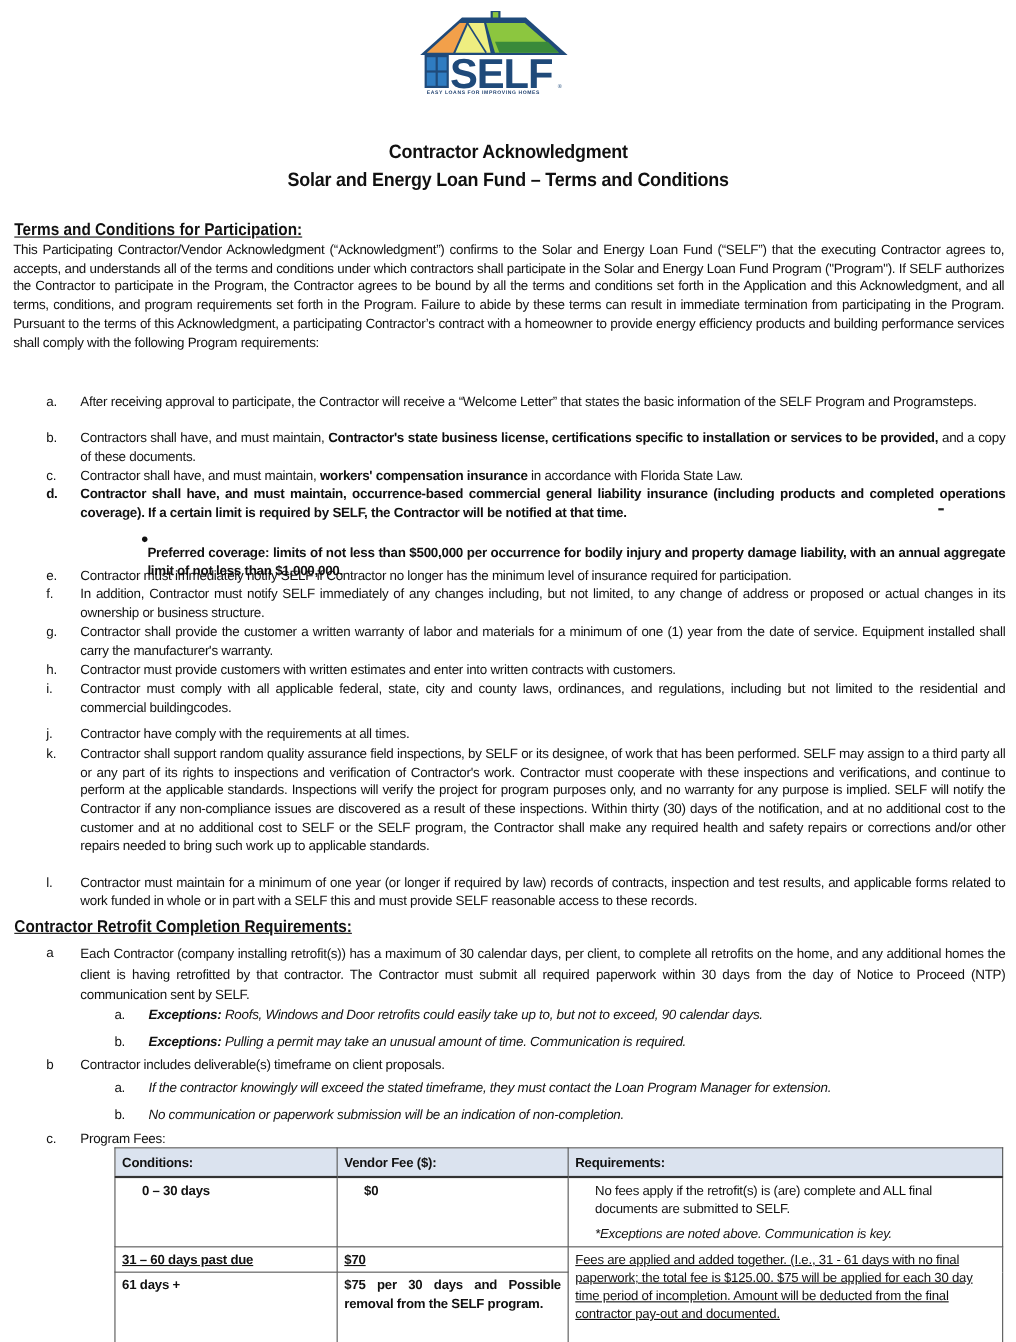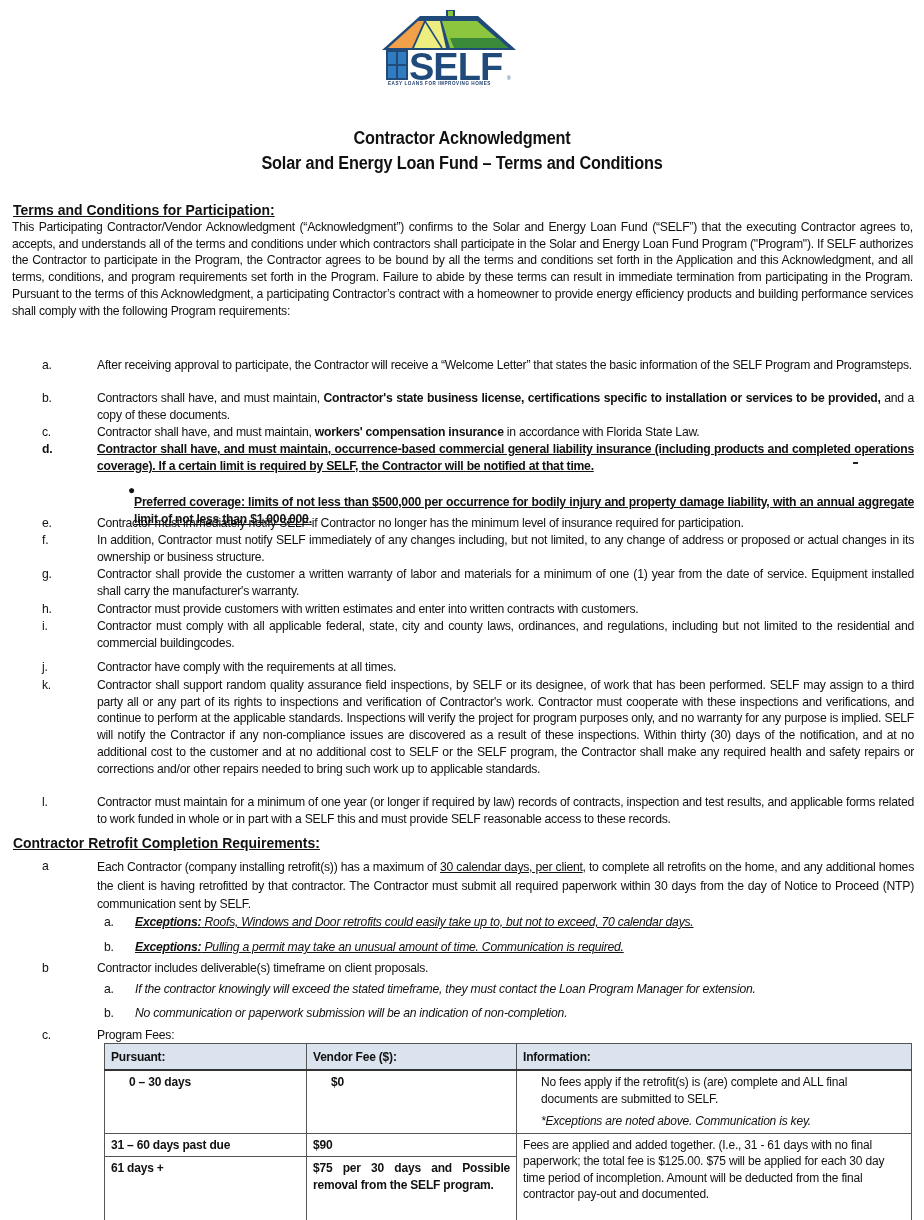--- a/index.html
+++ b/index.html
@@ -27,43 +27,43 @@
   .heading { position: absolute; left: 13px; font-weight: bold; text-decoration: underline; font-size: 15.5px;
     font-family: "Liberation Sans", sans-serif; transform-origin: left center; transform: scaleX(0.9); color:#111; }
   .h1 { top: 201px; }
   .h2 { top: 834px; }
 
   .txt { font-size: 12.2px; line-height: 16.7px; font-family: Liberation Sans, sans-serif; letter-spacing: -0.25px; }
   .para { position: absolute; left: 12px; width: 901px; text-align: justify; top: 219px; }
 
   .item { position: absolute; left: 42px; width: 872px; }
   .item .lbl { position: absolute; left: 0; top: 0; width: 30px; }
-  .item .body { position: absolute; left: 31px; right: 0; top: 0; text-align: justify; margin-left: 24px; }
+  .item .body { position: absolute; left: 31px; right: 0; top: 0; text-align: justify; }
   .b { font-weight: bold; }
-  .u { text-decoration: underline; }
+  .u { }
   .i { font-style: italic; }
 
   .sub { position: absolute; left: 104px; width: 810px; }
   .sub .lbl { position: absolute; left: 0; top: 0; width: 30px; }
   .sub .body { position: absolute; left: 31px; right: 0; top: 0; }
 
   .bullet { position: absolute; left: 130px; width: 784px; }
   .bullet .dot { position: absolute; left: -2px; top: 0; font-size: 12px; }
   .bullet .body { position: absolute; left: 4px; right: 0; top: 12px; text-align: justify; }
 
   .stray { position: absolute; left: 853px; top: 462px; width: 5px; height: 2px; background: #222; }
 
   
   table.fees { position: absolute; left: 104px; top: 1043px; width: 808px; border-collapse: collapse;
     font-family: "Liberation Sans", sans-serif; font-size: 12px; line-height: 16.5px; letter-spacing: -0.2px; }
   table.fees th, table.fees td { border: 1px solid #555; vertical-align: top; padding: 3px 6px; text-align: left; }
   table.fees th { background: #dbe3ef; font-weight: bold; height: 17px; padding-top: 5px; border-bottom: 2px solid #333; }
   table.fees td.bold { font-weight: bold; }
   table.fees tr.r1 td { height: 48px; padding-left: 24px; }
-  table.fees tr.r2 td { height: 16px; }
+  table.fees tr.r2 td { height: 16px; text-decoration: underline; }
   table.fees tr.r3 td { height: 60px; }
   .c1 { width: 189px; } .c2 { width: 197px; }
   .note-italic { font-style: italic; display:block; margin-top: 6px; }
 </style>
 </head>
 <body>
 
 <div class="page">
 
   <svg class="logo" viewBox="0 0 145 84">
@@ -165,21 +165,21 @@
 
   <div class="heading h2">Contractor Retrofit Completion Requirements:</div>
 
   <div class="item txt" style="top:858px">
     <span class="lbl">a</span>
     <span class="body" style="line-height:18.5px"><span>Each Contractor (company installing retrofit(s)) has a maximum of </span><span class="u">30 calendar days, per client</span><span>, to complete all retrofits on the home, and any additional homes the client is having retrofitted by that contractor. The Contractor must submit all required paperwork within 30 days from the day of Notice to Proceed (NTP) communication sent by SELF.</span></span>
   </div>
 
   <div class="sub txt" style="top:914px">
     <span class="lbl">a.</span>
-    <span class="body i u"><span class="b">Exceptions:</span><span> Roofs, Windows and Door retrofits could easily take up to, but not to exceed, 70 calendar days.</span></span>
+    <span class="body i u"><span class="b">Exceptions:</span><span> Roofs, Windows and Door retrofits could easily take up to, but not to exceed, 90 calendar days.</span></span>
   </div>
 
   <div class="sub txt" style="top:939px">
     <span class="lbl">b.</span>
     <span class="body i u"><span class="b">Exceptions:</span><span> Pulling a permit may take an unusual amount of time. Communication is required.</span></span>
   </div>
 
   <div class="item txt" style="top:960px">
     <span class="lbl">b</span>
     <span class="body">Contractor includes deliverable(s) timeframe on client proposals.</span>
@@ -196,37 +196,37 @@
   </div>
 
   <div class="item txt" style="top:1027px">
     <span class="lbl">c.</span>
     <span class="body">Program Fees:</span>
   </div>
 
   <table class="fees">
     <thead>
       <tr>
-        <th class="c1">Pursuant:</th>
+        <th class="c1">Conditions:</th>
         <th class="c2">Vendor Fee ($):</th>
-        <th>Information:</th>
+        <th>Requirements:</th>
       </tr>
     </thead>
     <tbody>
       <tr class="r1">
         <td class="bold">0 – 30 days</td>
         <td class="bold">$0</td>
         <td>
           <span>No fees apply if the retrofit(s) is (are) complete and ALL final documents are submitted to SELF.</span>
           <span class="note-italic">*Exceptions are noted above. Communication is key.</span>
         </td>
       </tr>
       <tr class="r2">
         <td class="bold">31 – 60 days past due</td>
-        <td class="bold">$90</td>
+        <td class="bold">$70</td>
         <td rowspan="2">Fees are applied and added together. (I.e., 31 - 61 days with no final paperwork; the total fee is $125.00. $75 will be applied for each 30 day time period of incompletion. Amount will be deducted from the final contractor pay-out and documented.</td>
       </tr>
       <tr class="r3">
         <td class="bold">61 days +</td>
         <td class="bold" style="text-align:justify">$75 per 30 days and Possible removal from the SELF program.</td>
       </tr>
     </tbody>
   </table>
 
 </div>

